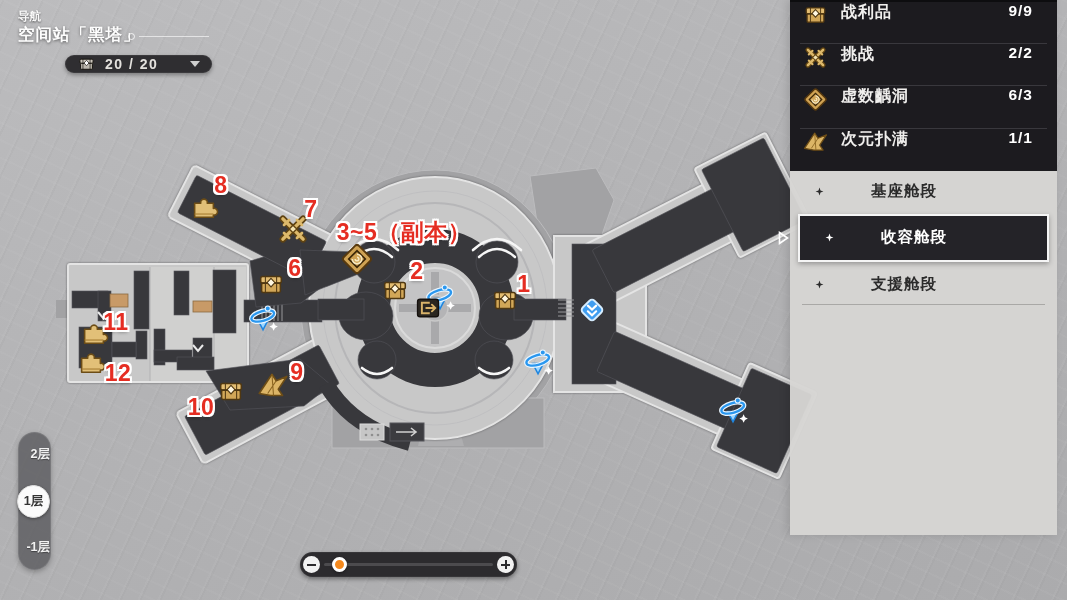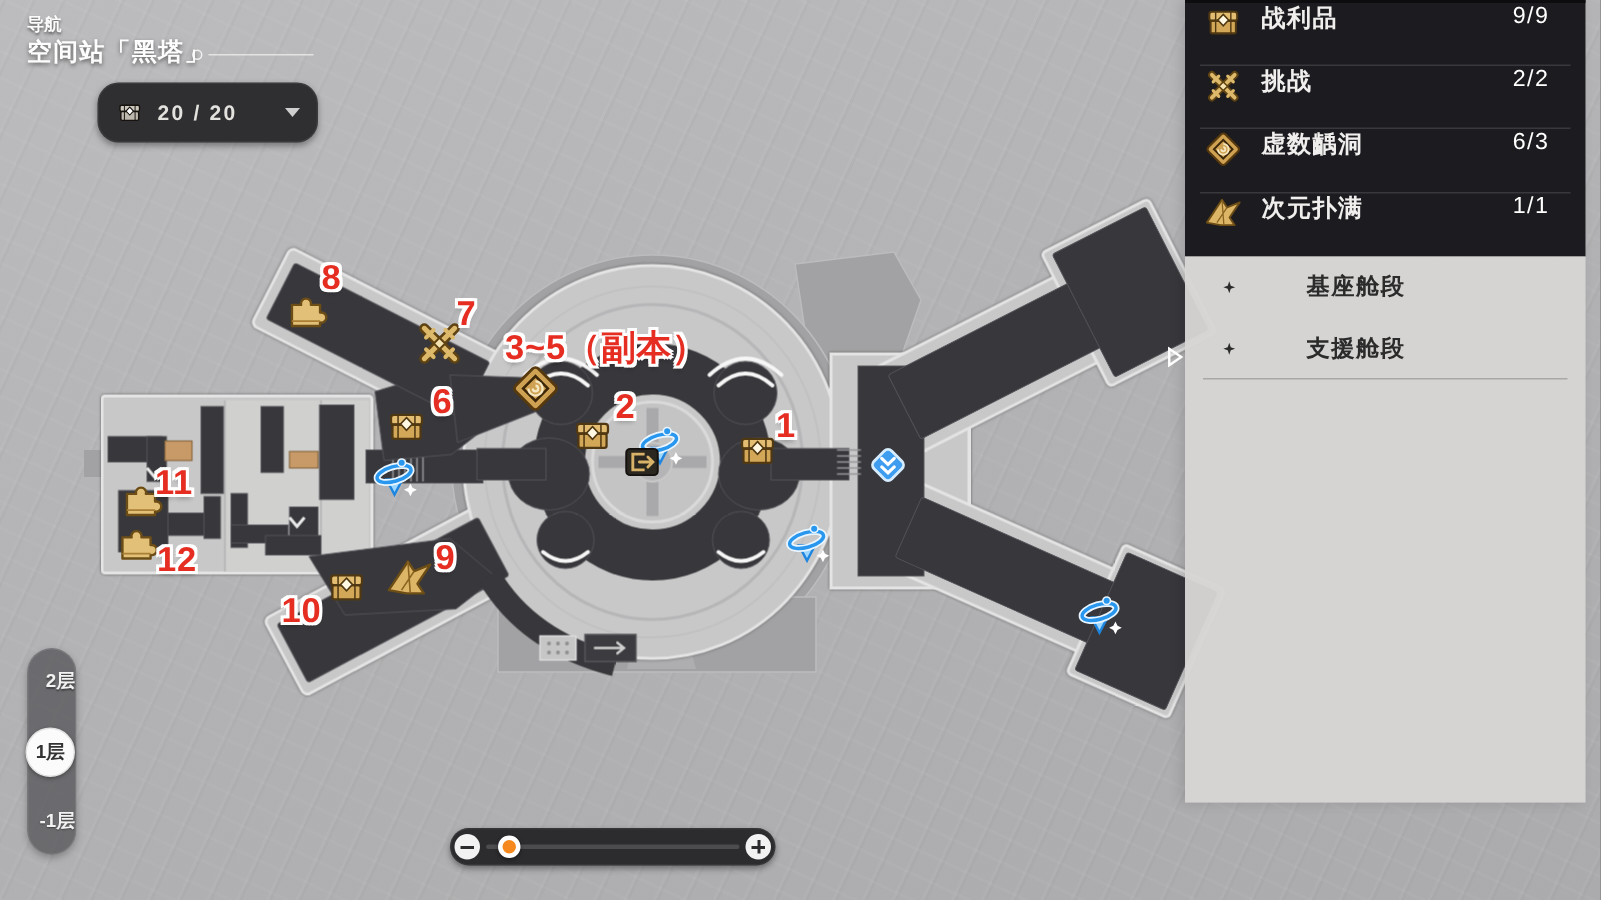--- a/index.html
+++ b/index.html
@@ -23,33 +23,33 @@
     text-shadow:-2px -2px 0 #fff,2px -2px 0 #fff,-2px 2px 0 #fff,2px 2px 0 #fff,0 -2px 0 #fff,0 2px 0 #fff,-2px 0 0 #fff,2px 0 0 #fff,0 3px 3px rgba(0,0,0,0.25);}
   
   .nav-label{position:absolute;left:18px;top:9px;z-index:4;font-size:11.5px;font-weight:700;color:#fbfbfb;
     text-shadow:0 1px 2px rgba(0,0,0,0.55);}
   .map-title{position:absolute;left:18px;top:24px;z-index:4;font-size:16.5px;font-weight:600;color:#fdfdfd;
     letter-spacing:1px;text-shadow:0 1px 3px rgba(0,0,0,0.5);}
   .title-deco{position:absolute;left:128px;top:33px;z-index:4;width:82px;height:7px;}
   .title-deco .ring{position:absolute;left:0;top:0;width:5px;height:5px;border:1.4px solid rgba(255,255,255,0.8);border-radius:50%;}
   .title-deco .line{position:absolute;left:11px;top:3px;width:70px;height:1px;background:rgba(255,255,255,0.6);}
   
-  .counter-pill{position:absolute;left:65px;top:55px;z-index:4;width:147px;height:40px;border-radius:14px;
+  .counter-pill{position:absolute;left:65px;top:55px;z-index:4;width:147px;height:18px;border-radius:14px;
     background:#2f2e31;box-shadow:0 2px 4px rgba(0,0,0,0.35), inset 0 0 0 1px rgba(255,255,255,0.06);
     display:flex;align-items:center;padding:0 12px;box-sizing:border-box;cursor:pointer;}
   .counter-pill .cnt{color:#e4e2de;font-size:14px;font-weight:700;letter-spacing:1.5px;margin-left:9px;}
   .counter-pill .caret{margin-left:auto;width:0;height:0;border-left:5px solid transparent;border-right:5px solid transparent;border-top:6px solid #cfcfcf;}
   
   .panel{position:absolute;left:790px;top:0;width:267px;z-index:5;box-shadow:-3px 0 8px rgba(0,0,0,0.12);}
   .stats{background:#1c1b1f;border-top:2px solid #0d0d0f;}
   .stat-row{position:relative;height:42.2px;display:flex;padding:0 24px 0 12px;cursor:pointer;}
   .stat-row:not(:last-child)::after{content:"";position:absolute;left:10px;right:10px;bottom:0;height:1px;background:#39383d;}
   .stat-row .gi{margin:0 12px 0 0;}
   .stat-row .lbl{color:#f0efed;font-size:16px;font-weight:700;letter-spacing:1px;}
-  .stat-row .val{margin-left:auto;color:#ffffff;font-size:15.5px;font-weight:400;letter-spacing:1px;}
+  .stat-row .val{margin-left:auto;color:#ffffff;font-size:15.5px;font-weight:700;letter-spacing:1px;}
   .regions{position:relative;background:rgba(214,213,211,0.96);height:364px;}
   .region-row{position:relative;display:flex;align-items:center;padding-left:25px;cursor:pointer;box-sizing:border-box;gap:36px;}
   .region-row .bullet{margin-right:11px;display:inline-flex;}
   .region-row .rlbl{font-size:15.5px;font-weight:700;letter-spacing:1px;color:#2b2b2b;}
   .region-row.plain{height:41px;}
   .region-row.plain.rule::after{content:"";position:absolute;left:12px;right:12px;bottom:0;height:1px;background:#a9a8a6;}
   .region-row.selected{height:48px;margin:2px 8px;background:#242328;border:2px solid #f5f5f5;color:#fff;
     box-shadow:0 2px 5px rgba(0,0,0,0.3);}
   .region-row.selected .rlbl{color:#ffffff;}
   .region-cursor{position:absolute;left:-12px;z-index:6;}
@@ -379,20 +379,26 @@
        <span class="val">1/1</span>
      </div>
       </div>
     <div class="regions">
         <div class="region-row plain">
        <svg class="bullet" width="9" height="9" style="color:#2b2b2b">
             <use href="#sym-star4"></use>
           </svg>
        <span class="rlbl">基座舱段</span>
      </div>
+        <div class="region-row selected">
+       <svg class="bullet" width="9" height="9" style="color:#ffffff">
+            <use href="#sym-star4"></use>
+          </svg>
+       <span class="rlbl">收容舱段</span>
+     </div>
         <svg class="region-cursor" style="top:60px" width="11" height="14">
         <polygon points="1.5,1.5 9.5,7 1.5,12.5" fill="none" stroke="#ffffff" stroke-width="1.6"></polygon>
         </svg>
         <div class="region-row plain rule">
        <svg class="bullet" width="9" height="9" style="color:#2b2b2b">
             <use href="#sym-star4"></use>
           </svg>
        <span class="rlbl">支援舱段</span>
      </div>
       </div>

